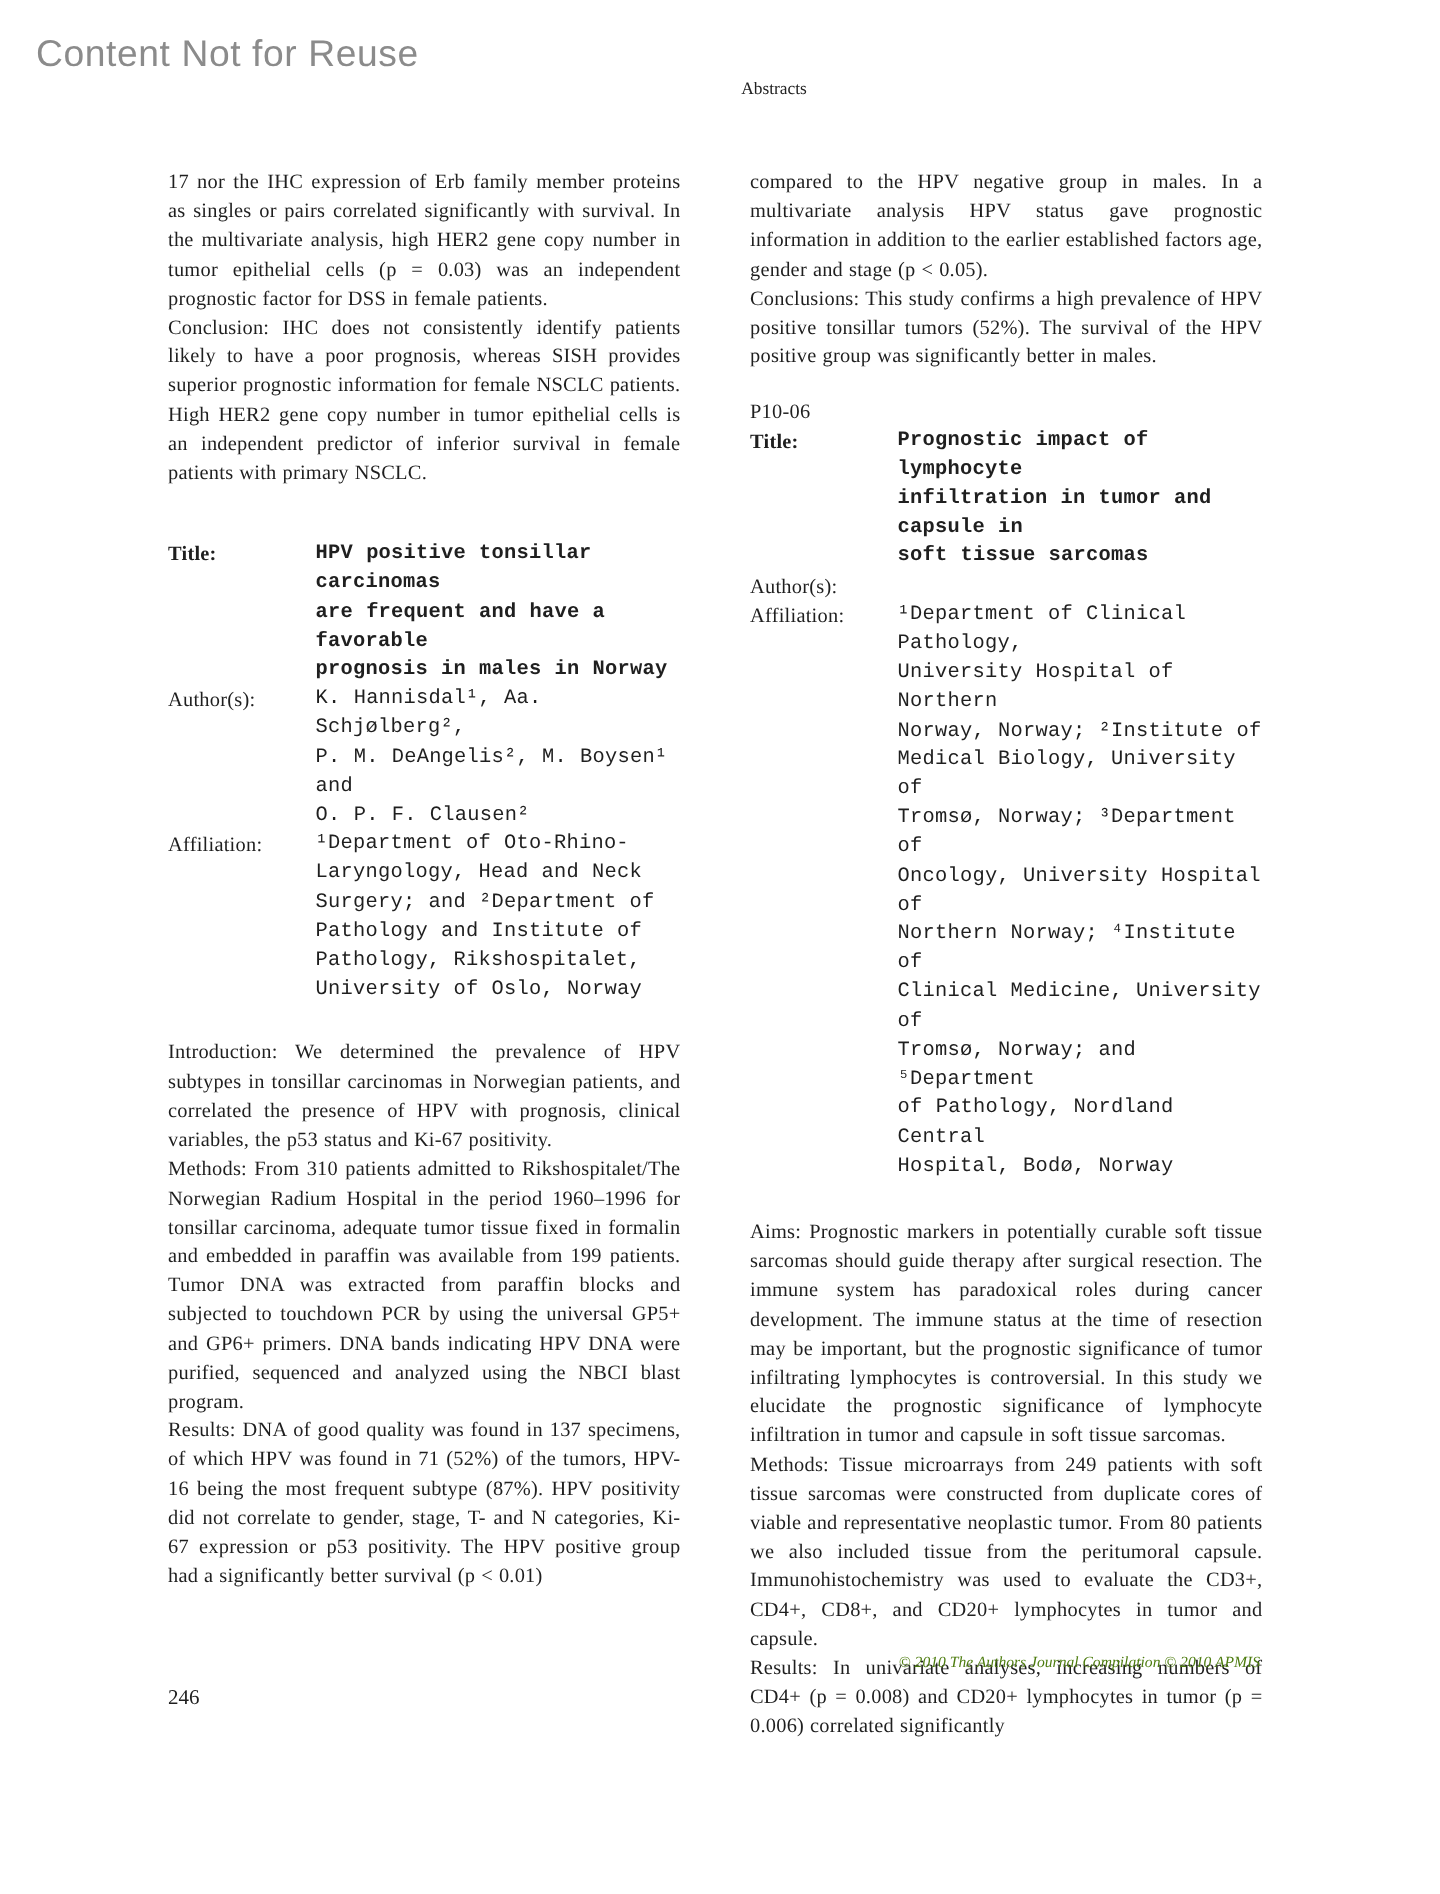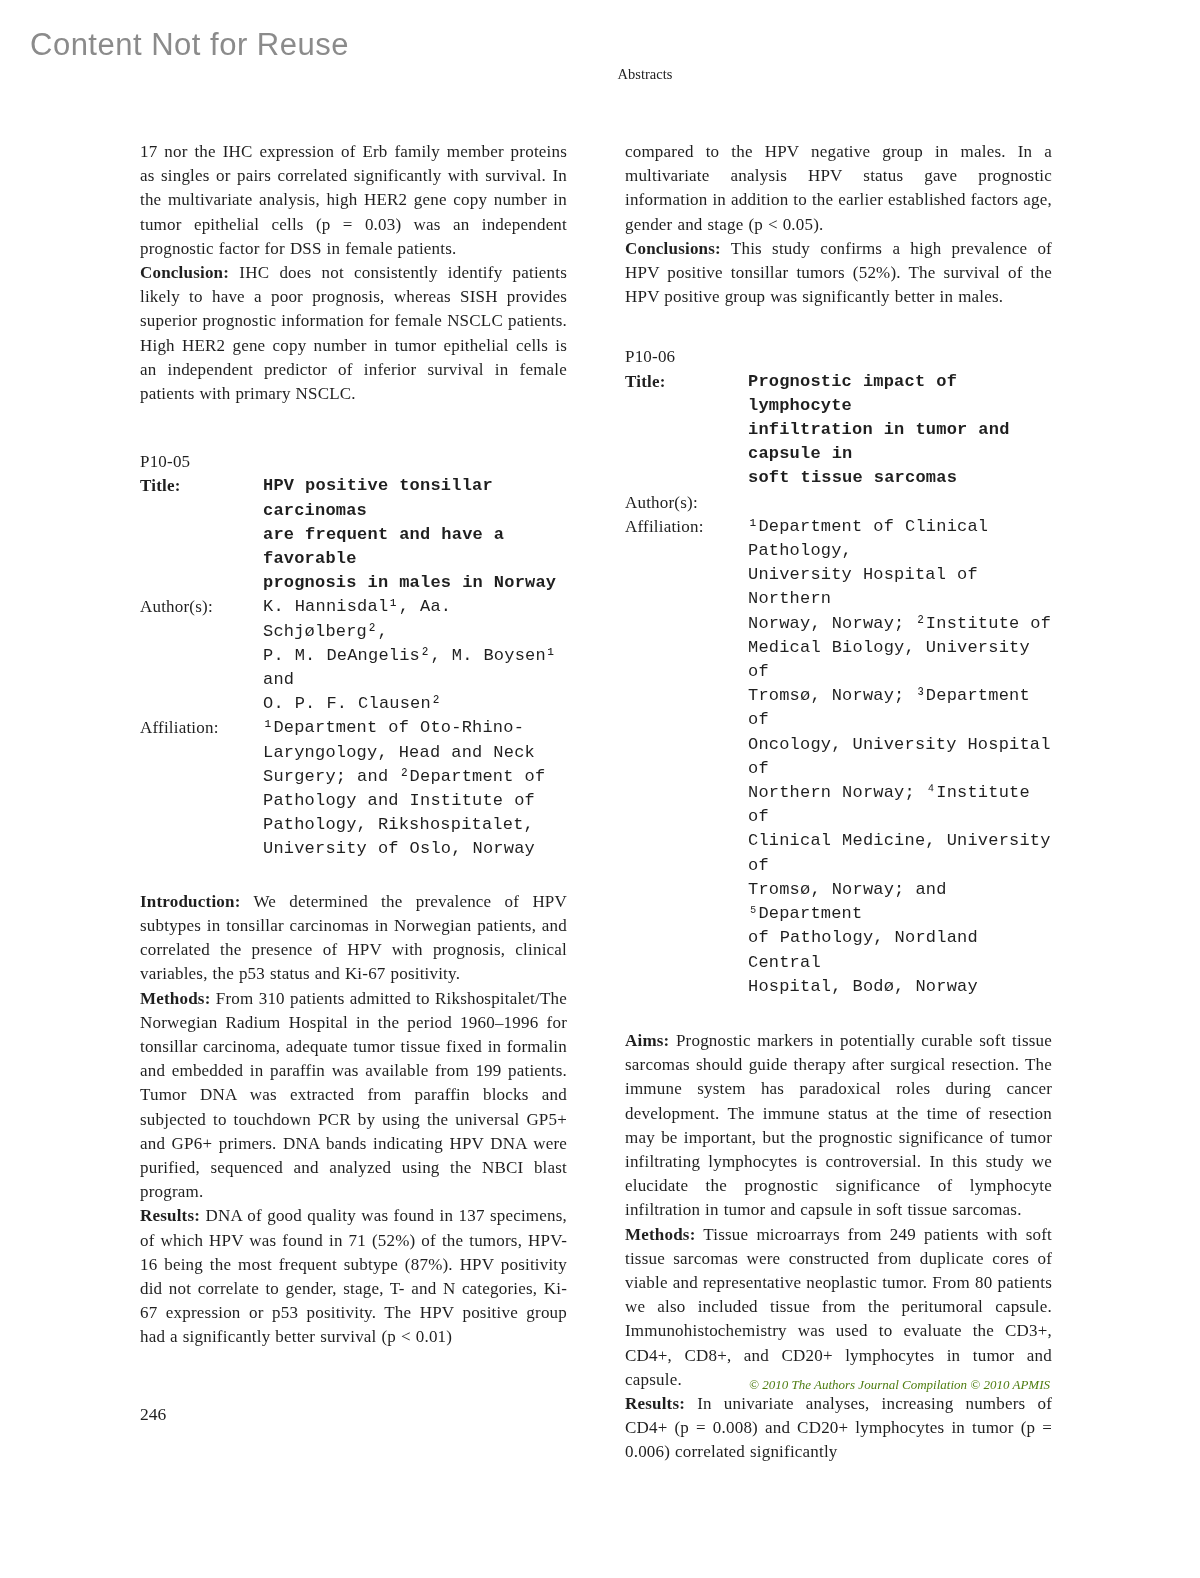--- a/index.html
+++ b/index.html
@@ -43,23 +43,23 @@
     width: 436px;
     font-size: 17px;
     line-height: 24.2px;
     letter-spacing: 0.2px;
     word-spacing: 0.5px;
   }
   .col p {
     margin: 0;
     text-align: justify;
   }
-  .lead { font-weight: bold; }
+  .lead { font-weight: normal; }
   .abstract-block { margin-top: 44px; }
-  .abstract-block.rt { margin-top: 36px; }
+  .abstract-block.rt { margin-top: 22px; }
   .abs-id { margin-bottom: 0; }
   .abs-row {
     display: grid;
     grid-template-columns: 123px 1fr;
   }
   .abs-label { font-weight: bold; }
   .abs-label.plain { font-weight: normal; }
   .abs-value { white-space: pre-line; font-family: Liberation Mono, monospace; }
   .abs-value.title { font-weight: bold; }
   .body-paras { margin-top: 28px; }
@@ -88,21 +88,20 @@
   <div class="watermark">Content Not for Reuse</div>
   <div class="running-head">Abstracts</div>
 
   <div class="columns">
 
     <div class="col">
       <p><b class="lead"></b> <span>17 nor the IHC expression of Erb family member proteins as singles or pairs correlated significantly with survival. In the multivariate analysis, high HER2 gene copy number in tumor epithelial cells (p = 0.03) was an independent prognostic factor for DSS in female patients.</span></p>
       <p><b class="lead">Conclusion:</b> <span>IHC does not consistently identify patients likely to have a poor prognosis, whereas SISH provides superior prognostic information for female NSCLC patients. High HER2 gene copy number in tumor epithelial cells is an independent predictor of inferior survival in female patients with primary NSCLC.</span></p>
 
       <div class="abstract-block">
-        <div class="abs-id">P10-05</div>
         <div class="abs-row">
           <div class="abs-label">Title:</div>
           <div class="abs-value title">HPV positive tonsillar carcinomas
 are frequent and have a favorable
 prognosis in males in Norway</div>
         </div>
         <div class="abs-row">
           <div class="abs-label plain">Author(s):</div>
           <div class="abs-value">K. Hannisdal¹, Aa. Schjølberg²,
 P. M. DeAngelis², M. Boysen¹ and

